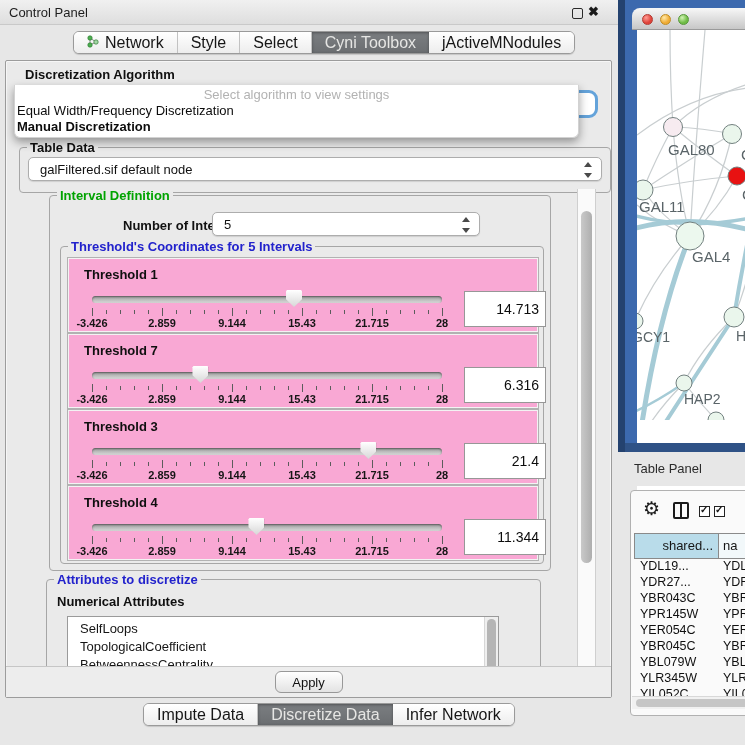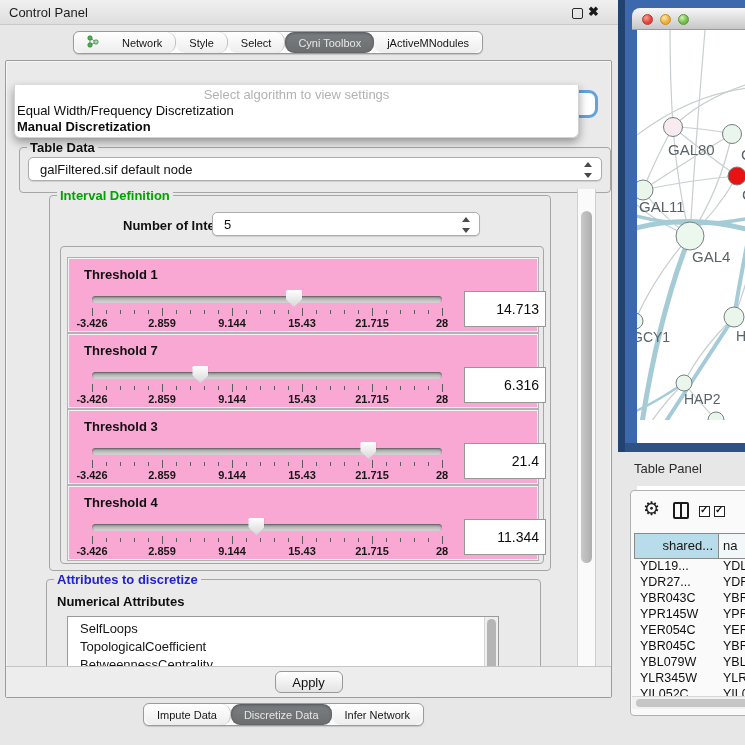--- a/index.html
+++ b/index.html
@@ -11,22 +11,22 @@
   #control-panel { position:absolute; left:0; top:0; width:618px; height:745px; background:#e7e7e7; }
   .titlebar { position:absolute; left:0; top:0; width:100%; height:25px;
     background:linear-gradient(#f0f0f0,#dedede); border-bottom:1px solid #c9c9c9; }
   .titlebar .wtitle { position:absolute; left:9px; top:5px; font-size:13px; color:#1d1d1d; }
   .float-ic { position:absolute; left:572px; top:8px; width:11px; height:11px;
     border:1.6px solid #2a2a2a; border-radius:2px; background:transparent; }
   .close-ic { position:absolute; left:588px; top:4px; font-size:13px; font-weight:bold; color:#1a1a1a; }
 
   .segbar { position:absolute; display:flex; height:23px; border:1px solid #9a9a9a;
     border-radius:6px; overflow:hidden; background:#fdfdfd; box-shadow:0 1px 1px rgba(0,0,0,.15); }
-  .seg { display:flex; align-items:center; gap:22px; padding:0 13px; font-size:11px;
-    color:#161616; background:linear-gradient(#ffffff,#ededed); border-right:1px solid #c2c2c2; white-space:nowrap;border-radius:9px; }
+  .seg { display:flex; align-items:center; gap:5px; padding:0 13px; font-size:16px;
+    color:#161616; background:linear-gradient(#ffffff,#ededed); border-right:1px solid #c2c2c2; white-space:nowrap; }
   .seg:last-child { border-right:none; }
   .seg.dark { background:linear-gradient(#7b7e81,#6b6e71); color:#e6e6e4;
     border-right:none; box-shadow:inset 0 1px 3px rgba(0,0,0,.35); }
   .seg.dark + .seg { border-left:none; }
   #top-tabs { left:73px; top:31px; }
   #bottom-tabs { left:143px; top:703px; }
 
   #main-panel { position:absolute; left:5px; top:60px; width:607px; height:638px;
     background:#eaeaea; border:1px solid #9c9c9c; border-radius:2px;
     box-shadow:inset 0 0 0 1px #f6f6f6; }
@@ -178,20 +178,21 @@
         </div>
         <div class="seg dark">
           <span>Cyni Toolbox</span>
         </div>
         <div class="seg">
           <span>jActiveMNodules</span>
         </div>
       </div>
 
     <div id="main-panel">
+      <div class="algo-title">Discretization Algorithm</div>
 
       <div class="focus-ring"></div>
 
       <div class="popup">
         <div class="ph">Select algorithm to view settings</div>
         <div id="popup-options">
             <div class="opt">Equal Width/Frequency Discretization</div>
             <div class="opt first">Manual Discretization</div>
           </div>
       </div>
@@ -206,20 +207,21 @@
 
       <div id="viewport">
         <div id="interval-group" class="groupbox">
           <span class="grouptitle green">Interval Definition</span>
           <span class="noi-label">Number of Intervals</span>
           <div id="noi-combo" class="combo">
             <span class="cval">5</span>
             <span class="spin"></span>
           </div>
           <div id="thr-group" class="groupbox">
+            <span class="grouptitle blue">Threshold's Coordinates for 5 Intervals</span>
             <div id="thr-rows" style="position:absolute;left:5px;top:10px;width:474px;">
                 <div class="thr-panel">
                   <div class="thr-label">Threshold 1</div>
                   <div class="thr-track"></div>
                   <div class="thr-handle" style="left: 218.019px;"></div>
                   <div class="thr-ticks">
                     <div class="tick major" style="left: 0px;"></div>
                     <div class="tick" style="left: 14px;"></div>
                     <div class="tick" style="left: 28px;"></div>
                     <div class="tick" style="left: 42px;"></div>

